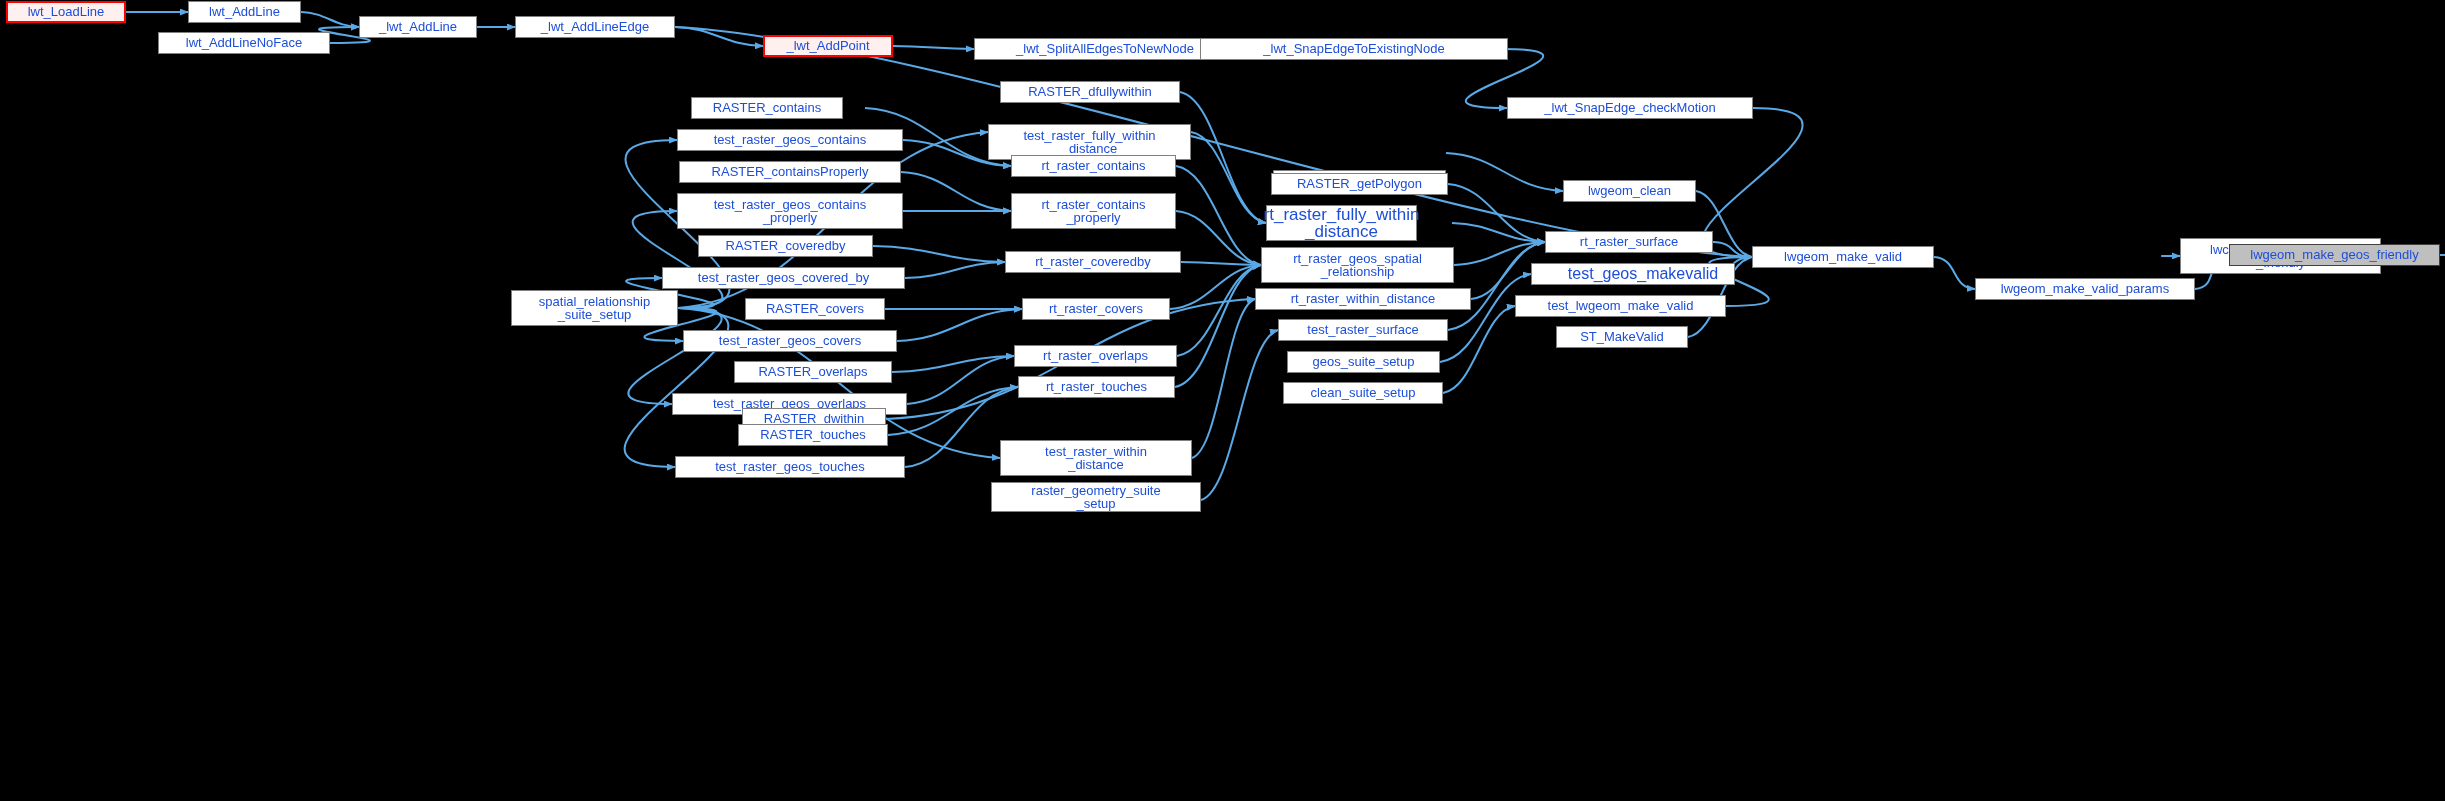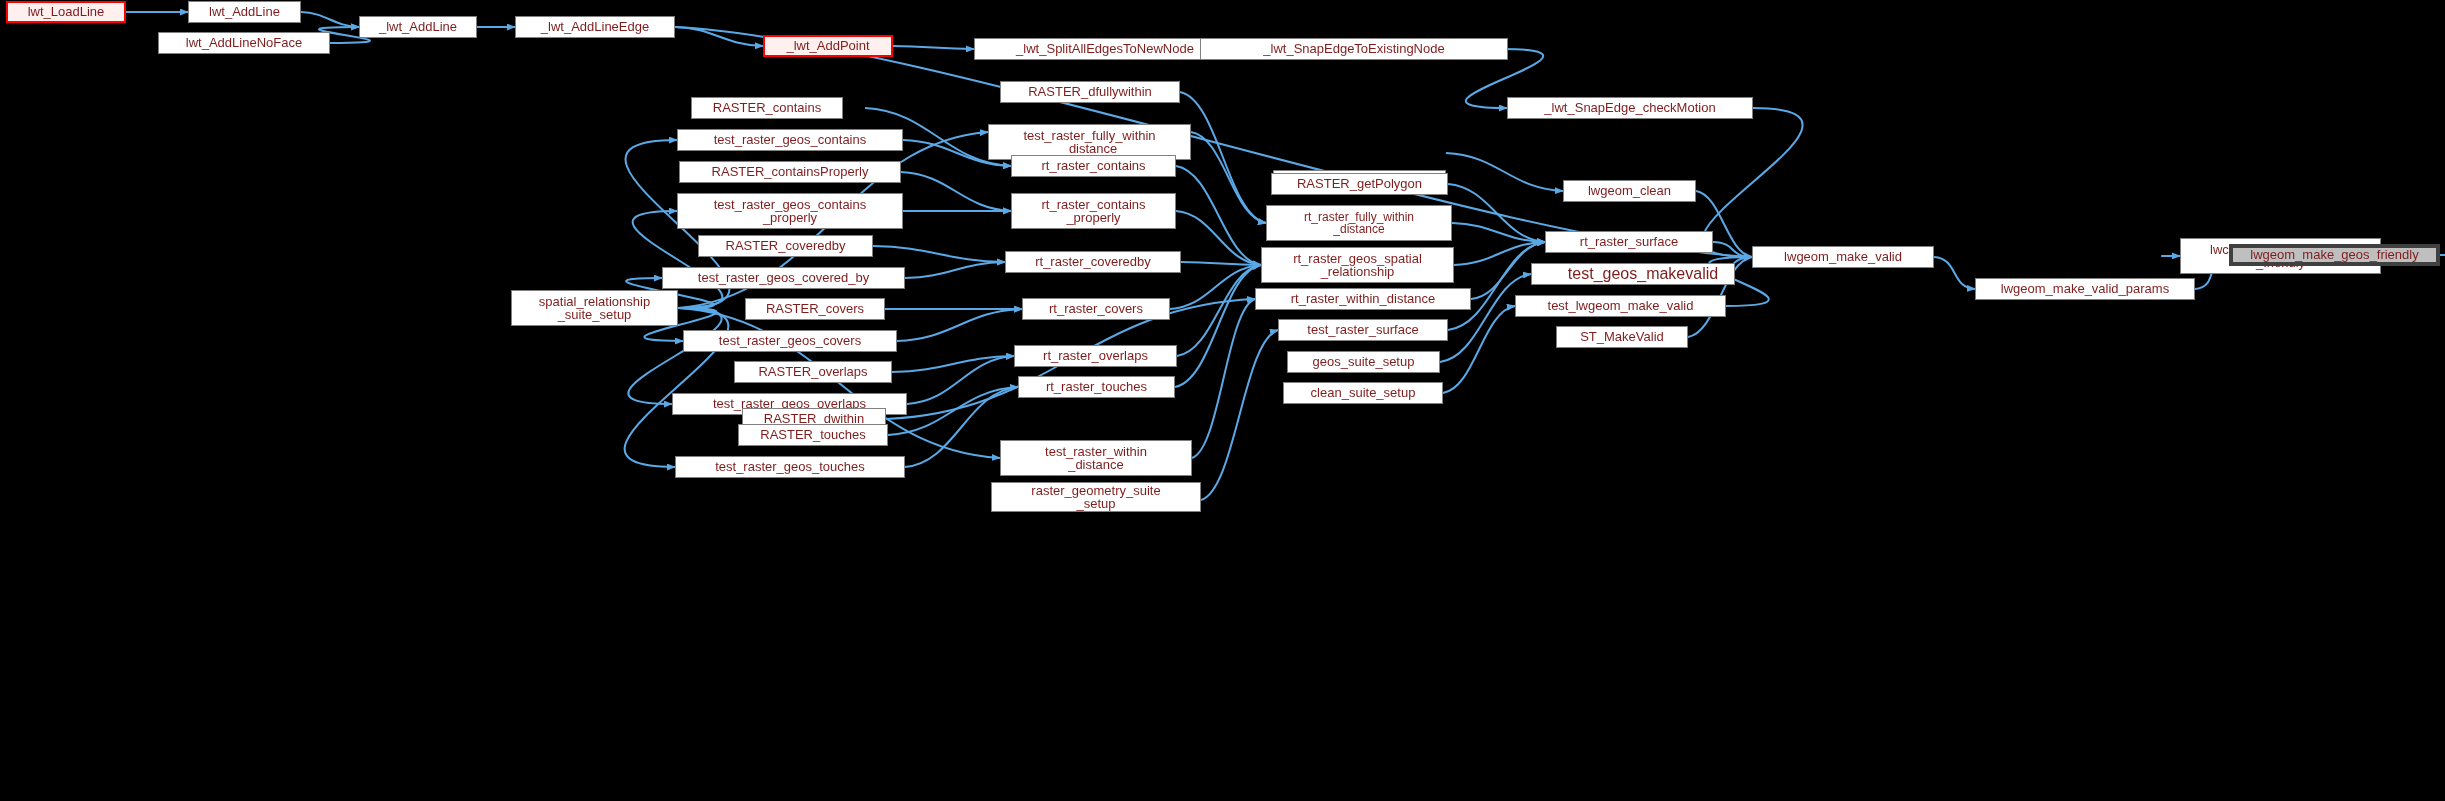--- a/index.html
+++ b/index.html
@@ -1,25 +1,25 @@
 <!DOCTYPE html>
 <html><head>
 <meta charset="utf-8">
 <style>
   html,body{margin:0;padding:0;background:#000;}
   #stage{position:relative;width:2445px;height:801px;background:#000;overflow:hidden;
          font-family:"Liberation Sans", sans-serif;}
   #edges{position:absolute;left:0;top:0;width:2445px;height:801px;}
   .node{position:absolute;box-sizing:border-box;
         background:#fff;border:1px solid #808080;
-        color:#7f1d1d;display:flex;align-items:center;justify-content:center;
+        color:#1d4ed8;display:flex;align-items:center;justify-content:center;
         text-align:center;line-height:1.02;white-space:pre-line;
         letter-spacing:0px;}
   .node.hi{background:#fff0f0;border:2px solid #ff0000;}
-  .node.cur{background:#bfbfbf;border:4px solid #404040;}
+  .node.cur{background:#bfbfbf;border:1px solid #404040;}
 </style>
 </head>
 <body>
 
 <div id="stage">
   <svg id="edges" xmlns="http://www.w3.org/2000/svg">
     <defs>
       <marker id="ah" markerWidth="9" markerHeight="7" refX="8.2" refY="3.5" orient="auto" markerUnits="userSpaceOnUse">
         <path d="M0,0 L9,3.5 L0,7 Z" fill="#5aa9e6"></path>
       </marker>
@@ -102,21 +102,21 @@
       <div class="node" style="left: 677px; top: 129px; width: 226px; height: 22px; font-size: 13px;">test_raster_geos_contains</div>
       <div class="node" style="left: 1011px; top: 155px; width: 165px; height: 22px; font-size: 13px;">rt_raster_contains</div>
       <div class="node" style="left: 679px; top: 161px; width: 222px; height: 22px; font-size: 13px;">RASTER_containsProperly</div>
       <div class="node" style="left: 677px; top: 193px; width: 226px; height: 36px; font-size: 13px;">test_raster_geos_contains
 _properly</div>
       <div class="node" style="left: 1011px; top: 193px; width: 165px; height: 36px; font-size: 13px;">rt_raster_contains
 _properly</div>
       <div class="node" style="left: 1273px; top: 142px; width: 173px; height: 22px; font-size: 13px; margin-top: 28px;">ST_CleanGeometry</div>
       <div class="node" style="left: 1271px; top: 173px; width: 177px; height: 22px; font-size: 13px;">RASTER_getPolygon</div>
       <div class="node" style="left: 1563px; top: 180px; width: 133px; height: 22px; font-size: 13px;">lwgeom_clean</div>
-      <div class="node" style="left: 1266px; top: 205px; width: 186px; height: 36px; font-size: 12px; text-align: center;">rt_raster_fully_within
+      <div class="node" style="left: 1266px; top: 205px; width: 151px; height: 36px; font-size: 17px; text-align: center;">rt_raster_fully_within
 _distance</div>
       <div class="node" style="left: 698px; top: 235px; width: 175px; height: 22px; font-size: 13px;">RASTER_coveredby</div>
       <div class="node" style="left: 1005px; top: 251px; width: 176px; height: 22px; font-size: 13px;">rt_raster_coveredby</div>
       <div class="node" style="left: 1545px; top: 231px; width: 168px; height: 22px; font-size: 13px;">rt_raster_surface</div>
       <div class="node" style="left: 2180px; top: 238px; width: 201px; height: 36px; font-size: 13px;">lwcollection_make_geos
 _friendly</div>
       <div class="node cur" style="left: 2229px; top: 244px; width: 211px; height: 22px; font-size: 13px;">lwgeom_make_geos_friendly</div>
       <div class="node" style="left: 662px; top: 267px; width: 243px; height: 22px; font-size: 13px;">test_raster_geos_covered_by</div>
       <div class="node" style="left: 1261px; top: 247px; width: 193px; height: 36px; font-size: 13px;">rt_raster_geos_spatial
 _relationship</div>

